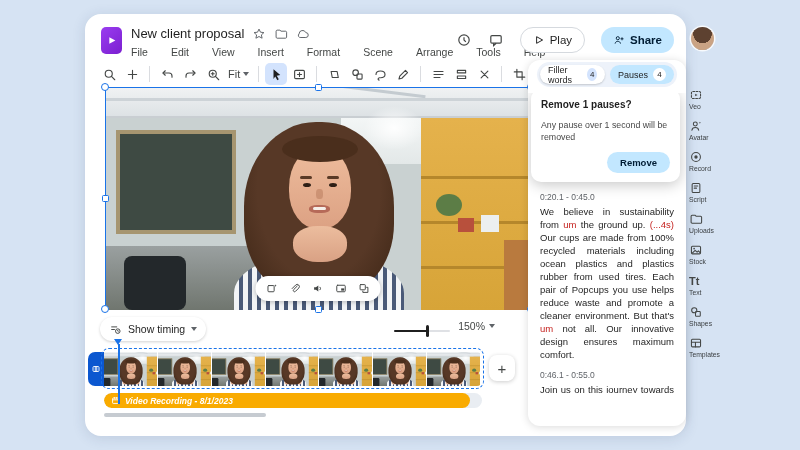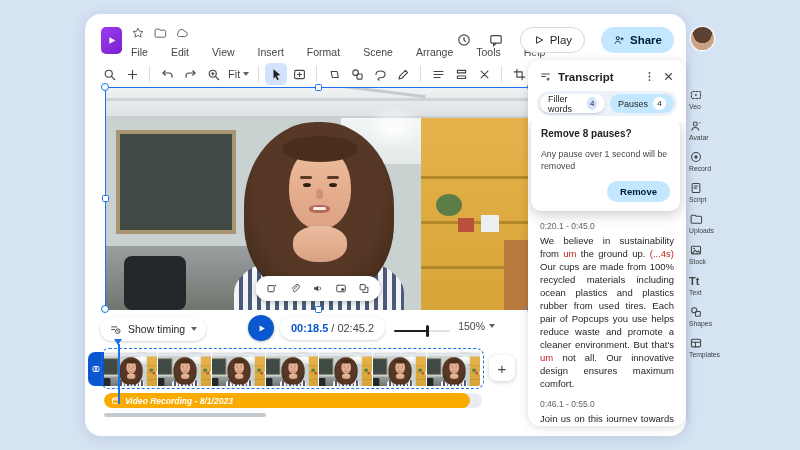--- a/index.html
+++ b/index.html
@@ -162,20 +162,21 @@
 <div class="stage">
 
   <div class="win">
 
     <div class="logo">
       <svg viewBox="0 0 20 20">
           <path d="M6 4l11 6-11 6z" fill="#fff"></path>
         </svg>
     </div>
     <div class="title-row">
+      <span class="doc-title">New client proposal</span>
       <span class="t-ic">
           <svg viewBox="0 0 20 20" fill="none" stroke="#5f6368" stroke-width="1.4">
             <path d="M10 3l2.1 4.4 4.9.6-3.6 3.3 1 4.7L10 13.6 5.6 16l1-4.7L3 8l4.9-.6z"></path>
           </svg>
         </span>
       <span class="t-ic">
           <svg viewBox="0 0 20 20" fill="none" stroke="#5f6368" stroke-width="1.4">
             <path d="M3 6c0-.8.7-1.5 1.5-1.5h4L10 6h6.5c.8 0 1.5.7 1.5 1.5v7c0 .8-.7 1.5-1.5 1.5h-12C3.7 16 3 15.3 3 14.5z"></path>
           </svg>
         </span>
@@ -410,32 +411,20 @@
 
     <div class="show-timing">
       <svg viewBox="0 0 20 20" fill="none" stroke="#444746" stroke-width="1.5">
           <path d="M3.5 6h9M3.5 10h5.5"></path>
           <circle cx="13.5" cy="12.5" r="3.5"></circle>
           <path d="M13.5 10.8v1.7l1.3 1"></path>
         </svg>
       <span>Show timing</span>
       <span class="caret"></span>
     </div>
-    <div class="time-group">
-      <div class="play-circle">
-        <svg viewBox="0 0 20 20">
-            <path d="M6.5 4.5l9.5 5.5-9.5 5.5z" fill="#fff"></path>
-          </svg>
-      </div>
-      <div class="time-pill">
-        <span class="t-cur">00:18.5</span>
-        <span class="t-tot"> / </span>
-        <span class="t-tot">02:45.2</span>
-      </div>
-    </div>
     <div class="zoom-group">
       <div class="z-track">
         <div class="z-fill"></div>
         <div class="z-thumb"></div>
       </div>
       <span class="z-label">
         <span>150%</span>
         <span class="caret"></span>
       </span>
     </div>
@@ -696,61 +685,40 @@
             <rect x="3.5" y="4.5" width="13" height="12" rx="1.5"></rect>
             <path d="M3.5 8.5h13M7.5 2.5v3.5M12.5 2.5v3.5"></path>
           </svg>
         <span class="audio-label">Video Recording - 8/1/2023</span>
       </div>
     </div>
     <div class="h-scroll"></div>
     <div class="playhead"></div>
 
     <div class="panel">
-      <div class="tp-header">
-        <span class="icn">
-            <svg viewBox="0 0 20 20" fill="none" stroke="#444746" stroke-width="1.6">
-              <path d="M3.5 6h13M3.5 10h7"></path>
-              <path d="M14 11.5v5M11.5 14h5"></path>
-            </svg>
-          </span>
-        <span class="tp-title">Transcript</span>
-        <span class="tp-kebab">
-            <svg viewBox="0 0 20 20" fill="#444746">
-              <circle cx="10" cy="4.5" r="1.4"></circle>
-              <circle cx="10" cy="10" r="1.4"></circle>
-              <circle cx="10" cy="15.5" r="1.4"></circle>
-            </svg>
-          </span>
-        <span class="tp-close">
-            <svg viewBox="0 0 20 20" fill="none" stroke="#444746" stroke-width="1.7">
-              <path d="M5 5l10 10M15 5L5 15"></path>
-            </svg>
-          </span>
-      </div>
       <div class="tp-chips" id="tp-chips">
           <div class="chip unsel">
        <span>Filler words</span>
        <span class="chip-badge">4</span>
      </div>
           <div class="chip sel">
        <span>Pauses</span>
        <span class="chip-badge">4</span>
      </div>
         </div>
       <div class="tp-body">
         <div class="tp-text" id="tp-text">
             <div class="para" style="margin-bottom: 4px;"><span>Popcup, </span><span class="filler">um</span><span>, is more than just a cup, it's a </span><span class="filler">um</span><span> commitment to a greener future. Let's dive in and explore.</span></div>
             <div class="ts">0:20.1 - 0:45.0</div>
             <div class="para" style="margin-bottom: 4px;"><span>We believe in sustainability from </span><span class="filler">um</span><span> the ground up. </span><span class="filler">(...4s)</span><span> Our cups are made from 100% recycled materials including ocean plastics and plastics rubber from used tires. Each pair of Popcups you use helps reduce waste and promote a cleaner environment. But that's </span><span class="filler">um</span><span> not all. Our innovative design ensures maximum comfort.</span></div>
             <div class="ts">0:46.1 - 0:55.0</div>
             <div class="para" style="margin-bottom: 4px;"><span>Join us on this journey towards a more sustainable future. </span></div>
           </div>
         <div class="popup">
-          <div class="popup-title">Remove 8 pauses?</div>
+          <div class="popup-title">Remove 1 pauses?</div>
           <div class="popup-body">Any pause over 1 second will be removed</div>
           <div class="popup-actions">
             <button class="remove-btn">Remove</button>
           </div>
         </div>
       </div>
     </div>
   </div>
 
   <div class="avatar"></div>

